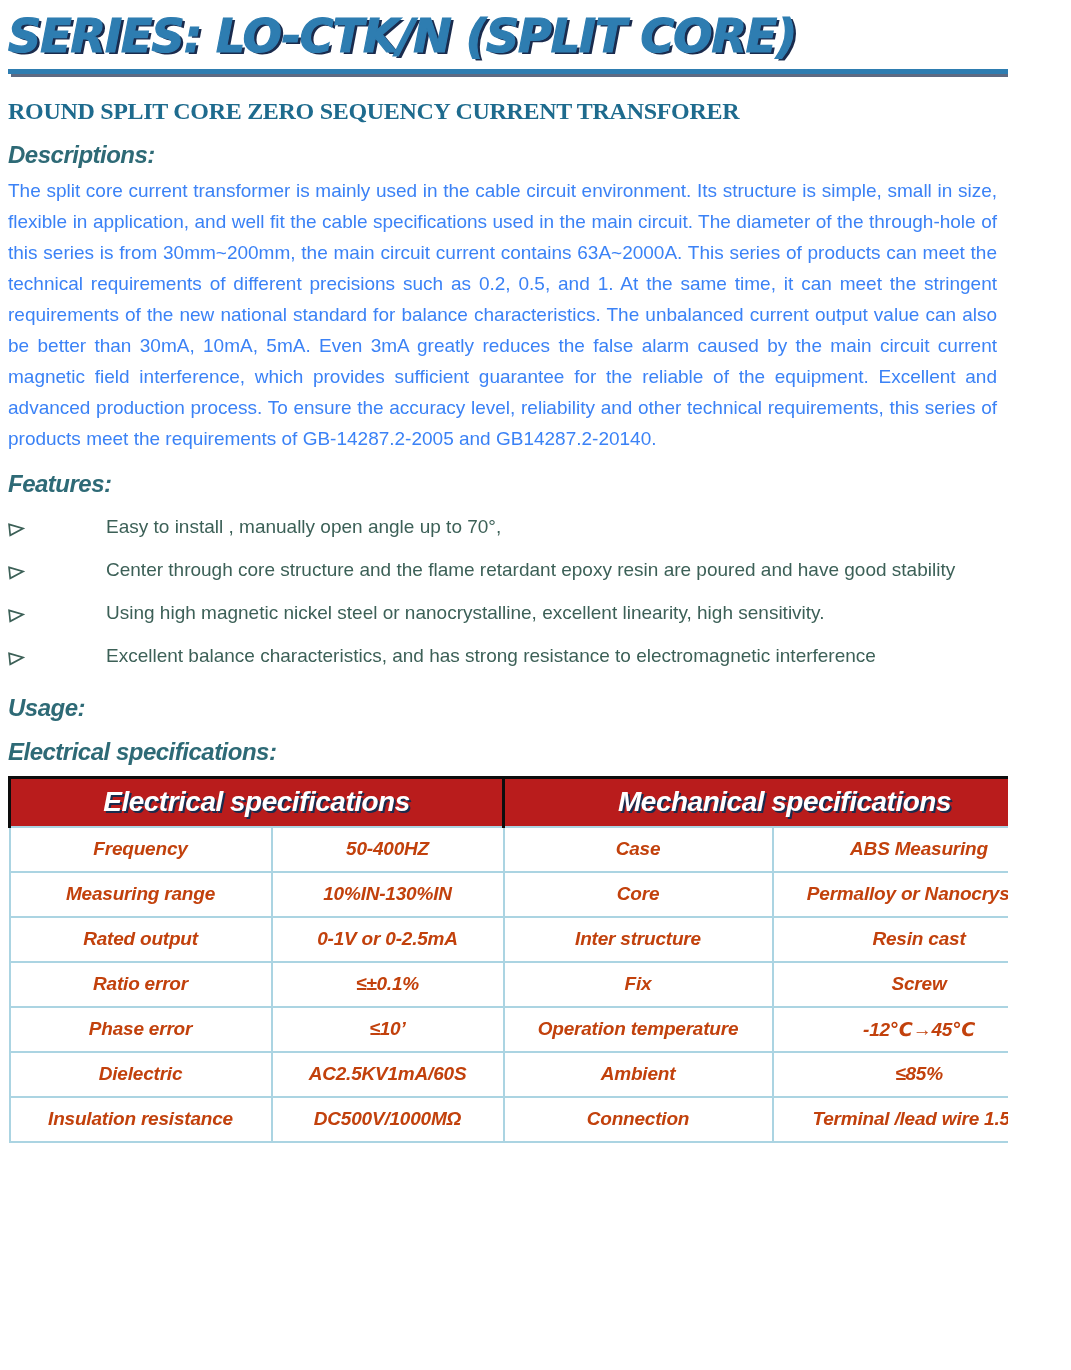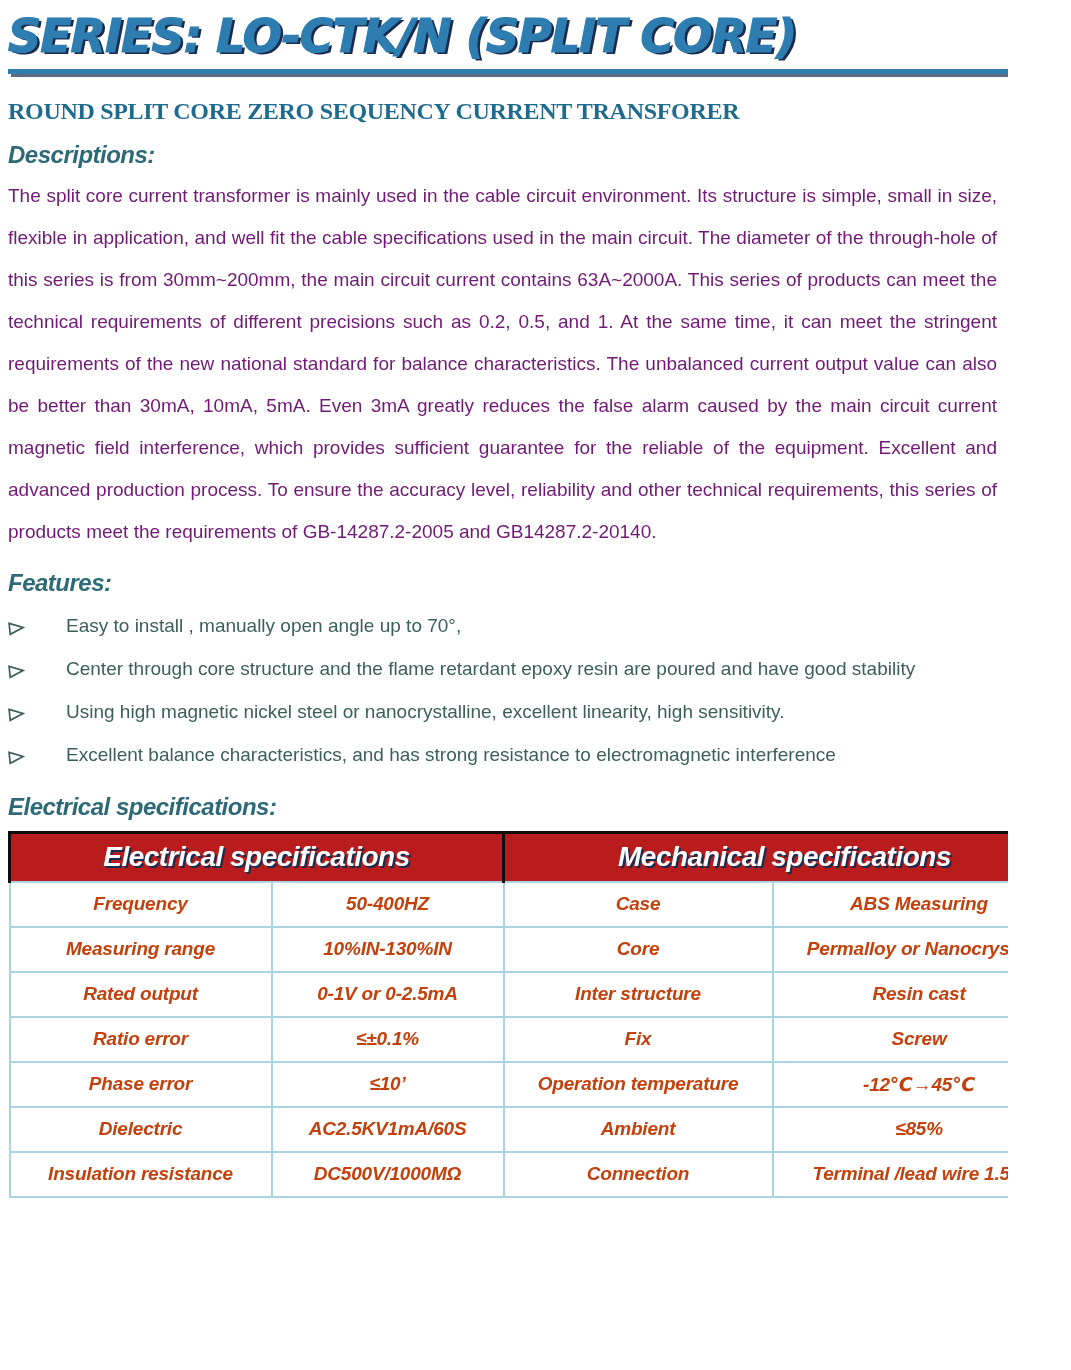--- a/index.html
+++ b/index.html
@@ -36,29 +36,29 @@
     color:#1e6b8e;
   }
   .section-heading {
     margin:16px 0 0 0;
     font-style:italic; font-weight:bold;
     font-size:24px; letter-spacing:-0.5px;
     color:#2e6a76;
   }
   .body-text {
     margin:6px 0 0 0;
-    font-size:19px; line-height:42px;
-    color:#701a75;
+    font-size:19px; line-height:31px;
+    color:#3b82f6;
     text-align:justify;
   }
   .features-list { list-style:none; margin:8px 0 0 0; padding:0; }
   .feature-item {
     display:flex; align-items:center;
     height:43px;
-    font-size:19px; color:#3c6057;
+    font-size:19px; color:#3c6057;gap:40px;
   }
   .bullet { flex:0 0 58px; display:flex; align-items:center; transform:rotate(-6deg); }
   .specs-table {
     margin-top:10px;
     border-collapse:collapse;
     table-layout:fixed;
     width:1056px;
   }
   .specs-table th {
     background:#b91c1c;
@@ -123,20 +123,21 @@
     <li class="feature-item">
       <span class="bullet">
           <svg width="17" height="14" viewBox="0 0 17 14">
             <polygon points="1.5,1.5 15,7 1.5,12.5" fill="none" stroke="#3c6057" stroke-width="1.7"></polygon>
           </svg>
         </span>
       <span>Excellent balance characteristics, and has strong resistance to electromagnetic interference</span>
     </li>
   </ul>
 
+  <h3 class="section-heading">Usage:</h3>
 
   <h3 class="section-heading">Electrical specifications:</h3>
 
   <table class="specs-table">
     <colgroup>
       <col style="width:262px">
         <col style="width:232px">
         <col style="width:269px">
         <col style="width:293px">
     </colgroup>

